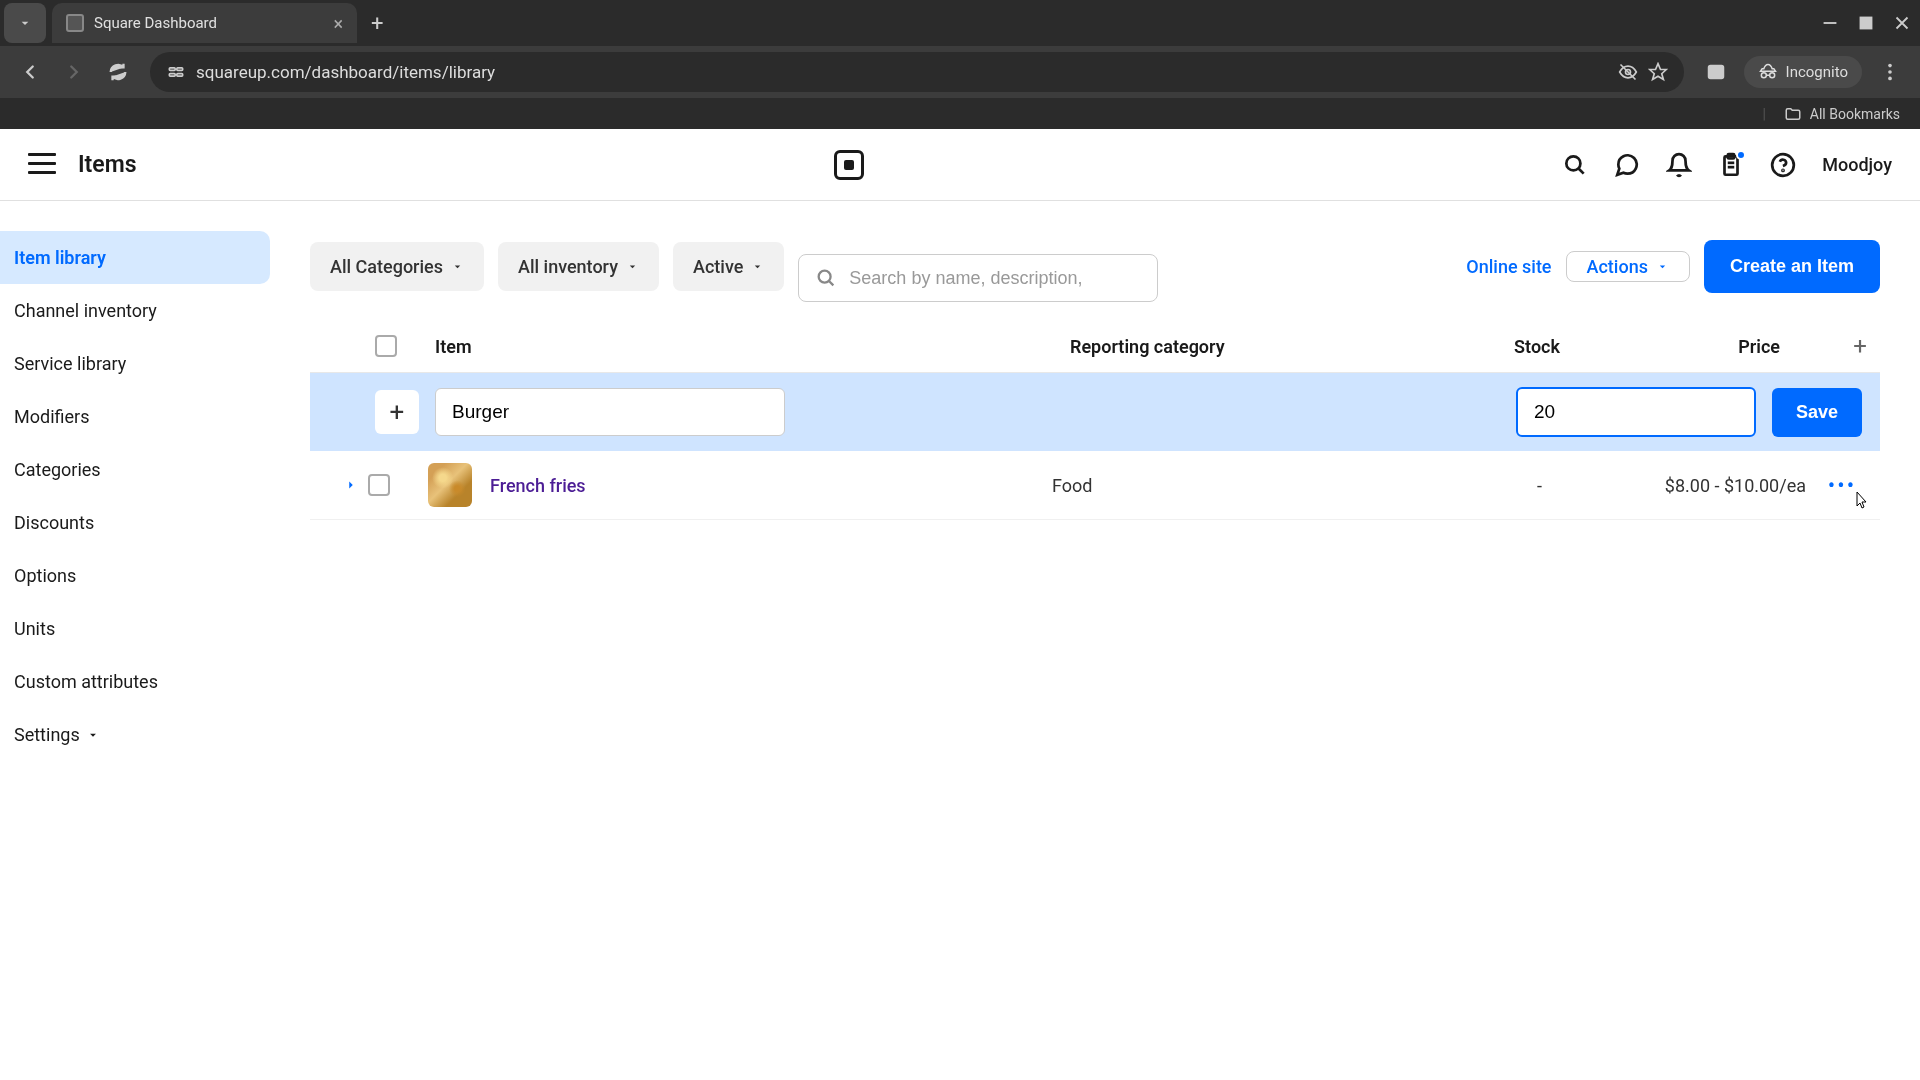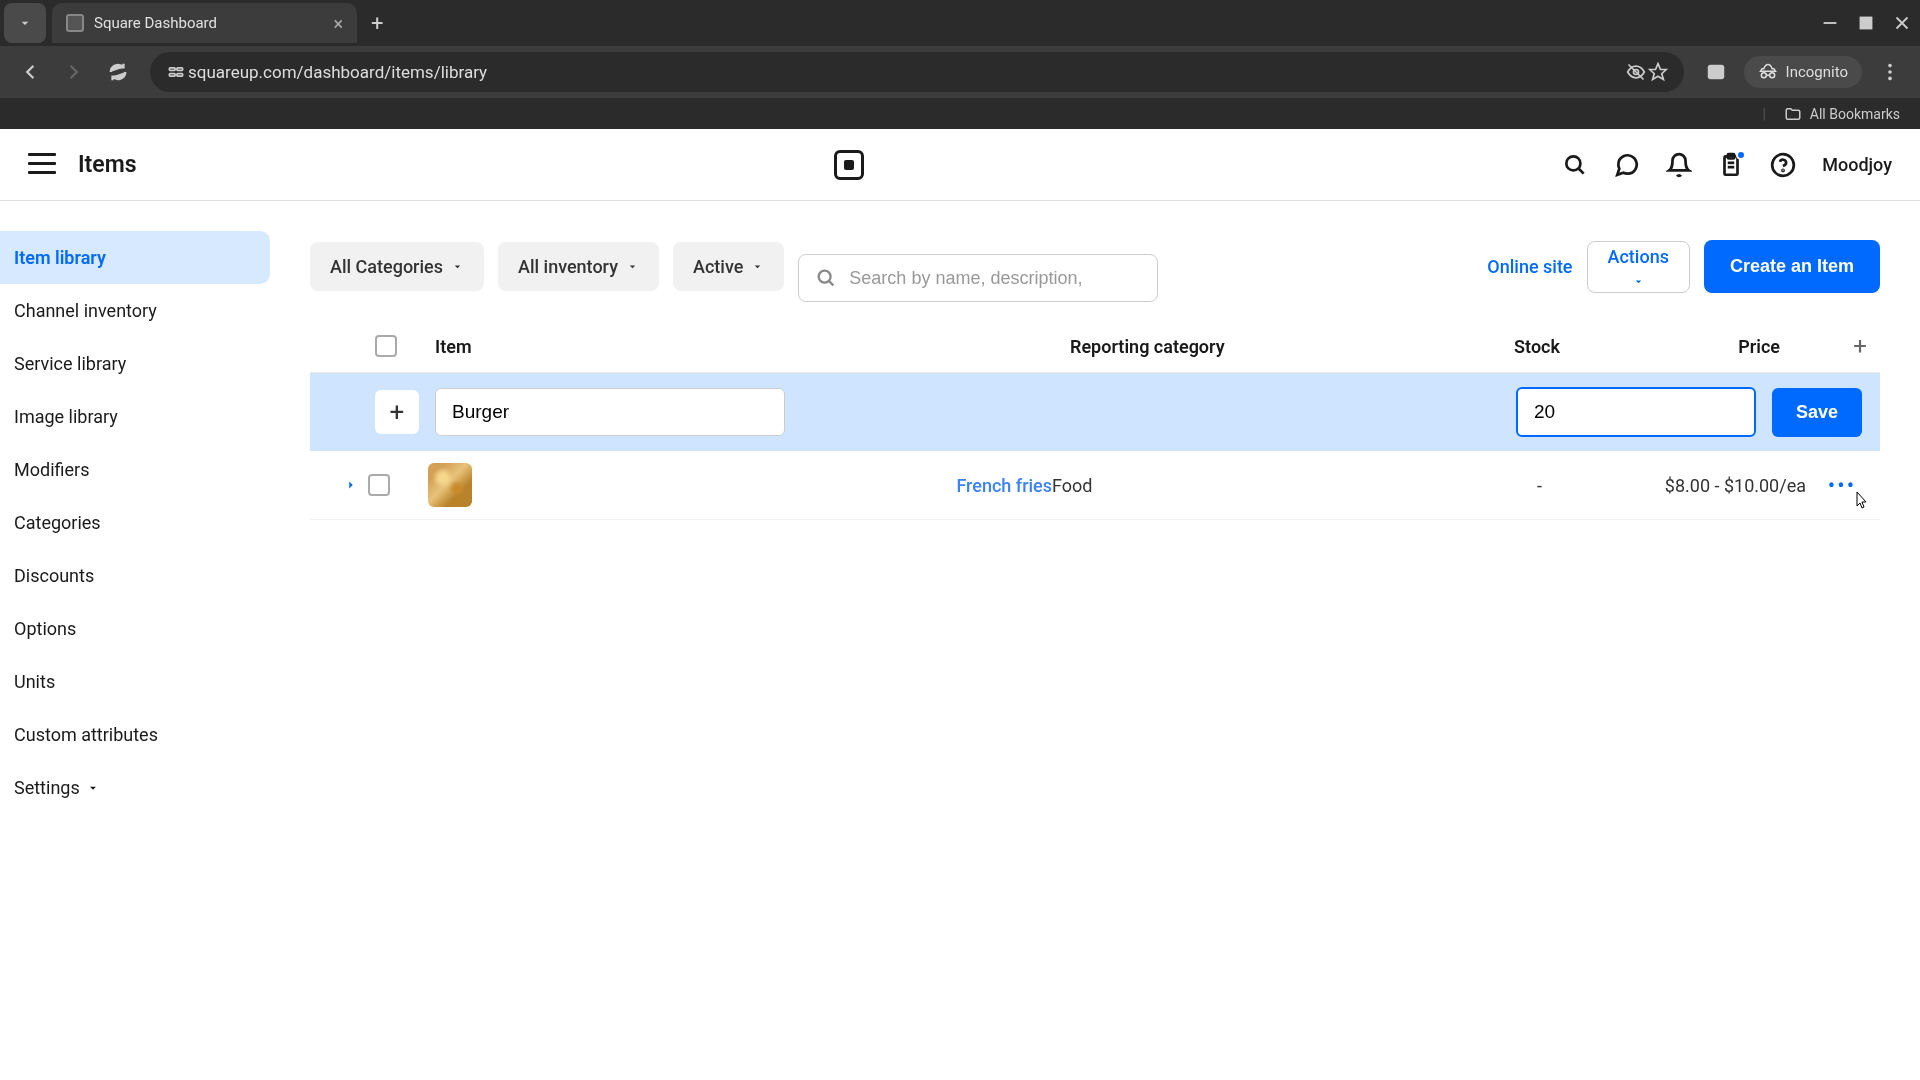--- a/index.html
+++ b/index.html
@@ -13,21 +13,21 @@
     .browser-tab { display: flex; align-items: center; background: #3c3c3c; height: 40px; padding: 0 14px; border-radius: 10px 10px 0 0; width: 305px; gap: 10px; }
     .tab-favicon { width: 18px; height: 18px; background: #555; border-radius: 3px; border: 2px solid #888; }
     .tab-title { color: #e0e0e0; font-size: 15px; flex: 1; }
     .tab-close { color: #aaa; font-size: 18px; cursor: pointer; }
     .new-tab { color: #ccc; font-size: 22px; margin-left: 14px; cursor: pointer; }
 
     .nav-bar { display: flex; align-items: center; height: 52px; padding: 0 12px; gap: 8px; background: #3c3c3c; }
     .nav-btn { width: 36px; height: 36px; display: flex; align-items: center; justify-content: center; color: #ccc; cursor: pointer; border-radius: 18px;}
     .nav-btn.disabled { color: #666; }
     .nav-svg { width: 22px; height: 22px; fill: currentColor; }
-    .url-bar { flex: 1; background: #2b2b2b; height: 40px; border-radius: 20px; display: flex; align-items: center; padding: 0 16px; gap: 2px; margin: 0 6px; justify-content: center; }
+    .url-bar { flex: 1; background: #2b2b2b; height: 40px; border-radius: 20px; display: flex; align-items: center; padding: 0 16px; gap: 10px; margin: 0 6px; justify-content: center; }
     .url-icon { width: 20px; height: 20px; color: #ccc; }
     .url-text { color: #ddd; font-size: 17px; flex: 1; }
     .right-icons { display: flex; align-items: center; gap: 10px; }
     .incognito-badge { display: flex; align-items: center; gap: 8px; background: #4a4a4a; padding: 6px 14px; border-radius: 18px; color: #ddd; font-size: 15px; }
     .incognito-svg { width: 20px; height: 20px; fill: #ccc; }
 
     .bookmarks-bar { display: flex; justify-content: flex-end; align-items: center; height: 31px; padding: 0 20px; color: #ccc; font-size: 14px; gap: 8px; }
     .bookmarks-sep { color: #555; margin-right: 10px; }
 
     
@@ -53,21 +53,21 @@
     
     .content { flex: 1; padding: 30px 40px 30px 30px; }
     .toolbar { display: flex; align-items: center; gap: 14px; margin-bottom: 18px; }
     .filter-pill { background: #f1f1f1; padding: 14px 20px; border-radius: 8px; font-size: 18px; color: #333; font-weight: 500; cursor: pointer; display: flex; align-items: center; gap: 8px; }
     .filter-chevron { width: 13px; height: 13px; }
     .search-box { display: flex; align-items: center; border: 1px solid #ccc; border-radius: 8px; padding: 12px 16px; gap: 12px; width: 360px; margin-top: 23px; }
     .search-input { border: none; outline: none; font-size: 18px; color: #333; flex: 1; }
     .search-input::placeholder { color: #999; }
     .toolbar-spacer { flex: 1; }
     .link-text { color: #006aff; font-size: 18px; font-weight: 500; cursor: pointer; }
-    .actions-pill { border: 1px solid #ccc; padding: 4px 20px; border-radius: 8px; font-size: 18px; color: #006aff; font-weight: 500; cursor: pointer; display: flex; align-items: center; gap: 8px; flex-direction: column; }
+    .actions-pill { border: 1px solid #ccc; padding: 4px 20px; border-radius: 8px; font-size: 18px; color: #006aff; font-weight: 500; cursor: pointer; display: flex; align-items: center; gap: 8px; }
     .primary-btn { background: #006aff; color: #fff; padding: 16px 26px; border-radius: 8px; font-size: 18px; font-weight: 600; cursor: pointer; border: none; }
 
     
     .table-header { display: flex; align-items: center; padding: 12px 0 12px 65px; border-bottom: 1px solid #e8e8e8; }
     .col-check { width: 60px; display: flex; align-items: center; }
     .checkbox { width: 22px; height: 22px; border: 2px solid #aaa; border-radius: 4px; cursor: pointer; }
     .col-item { flex: 1; font-size: 18px; font-weight: 600; color: #1a1a1a; }
     .col-cat { width: 360px; font-size: 18px; font-weight: 600; color: #1a1a1a; }
     .col-stock { width: 150px; font-size: 18px; font-weight: 600; color: #1a1a1a; text-align: right; padding-right: 20px;}
     .col-price { width: 260px; font-size: 18px; font-weight: 600; color: #1a1a1a; text-align: right; padding-right: 60px;}
@@ -77,21 +77,21 @@
     .edit-thumb { width: 44px; height: 44px; background: #fff; border-radius: 6px; display: flex; align-items: center; justify-content: center; color: #333; font-size: 26px; cursor: pointer; }
     .edit-name-input { width: 350px; padding: 12px 16px; border: 1px solid #ccc; border-radius: 6px; font-size: 19px; background: #fff; outline: none; }
     .edit-spacer { flex: 1; }
     .edit-price-input { width: 240px; padding: 12px 16px; border: 2px solid #006aff; border-radius: 6px; font-size: 19px; background: #fff; outline: none; }
     .save-btn { background: #006aff; color: #fff; padding: 14px 24px; border-radius: 6px; font-size: 18px; font-weight: 600; cursor: pointer; border: none; }
 
     .data-row { display: flex; align-items: center; padding: 12px 18px 12px 24px; border-bottom: 1px solid #f0f0f0; }
     .expand-chevron { width: 34px; color: #006aff; font-size: 18px; cursor: pointer; text-align: center; }
     .row-thumb { width: 44px; height: 44px; border-radius: 6px; margin-right: 18px; background: linear-gradient(135deg, #d4a056 20%, #e8c27a 45%, #b8832a 70%); position: relative; overflow: hidden;}
     .row-thumb::after { content:''; position:absolute; inset:4px; background: radial-gradient(circle at 30% 30%, #f5d88c 10%, transparent 30%), radial-gradient(circle at 70% 60%, #c98a2a 8%, transparent 25%); }
-    .row-name { flex: 1; font-size: 18px; color: #3b82f6; font-weight: 500; cursor: pointer; text-align: right; }
+    .row-name { flex: 1; font-size: 18px; color: #4c1d95; font-weight: 500; cursor: pointer; }
     .row-cat { width: 360px; font-size: 18px; color: #333; }
     .row-stock { width: 150px; font-size: 18px; color: #333; text-align: right; padding-right: 20px;}
     .row-price { width: 260px; font-size: 18px; color: #333; text-align: right; padding-right: 16px;}
     .row-more { width: 40px; color: #006aff; font-size: 22px; cursor: pointer; letter-spacing: 2px; text-align: center;}
 
     .cursor-pointer { position: absolute; left: 1850px; top: 490px; width: 24px; height: 24px; pointer-events: none; }
     .cursor-svg { width: 24px; height: 24px; }
   </style>
 </head>
 <body>
@@ -235,23 +235,20 @@
 <div class="main">
   <div class="sidebar">
     <div class="sidebar-item active">
         <span>Item library</span>
       </div>
     <div class="sidebar-item">
         <span>Channel inventory</span>
       </div>
     <div class="sidebar-item">
         <span>Service library</span>
-      </div>
-    <div class="sidebar-item">
-        <span>Image library</span>
       </div>
     <div class="sidebar-item">
         <span>Modifiers</span>
       </div>
     <div class="sidebar-item">
         <span>Categories</span>
       </div>
     <div class="sidebar-item">
         <span>Discounts</span>
       </div>

